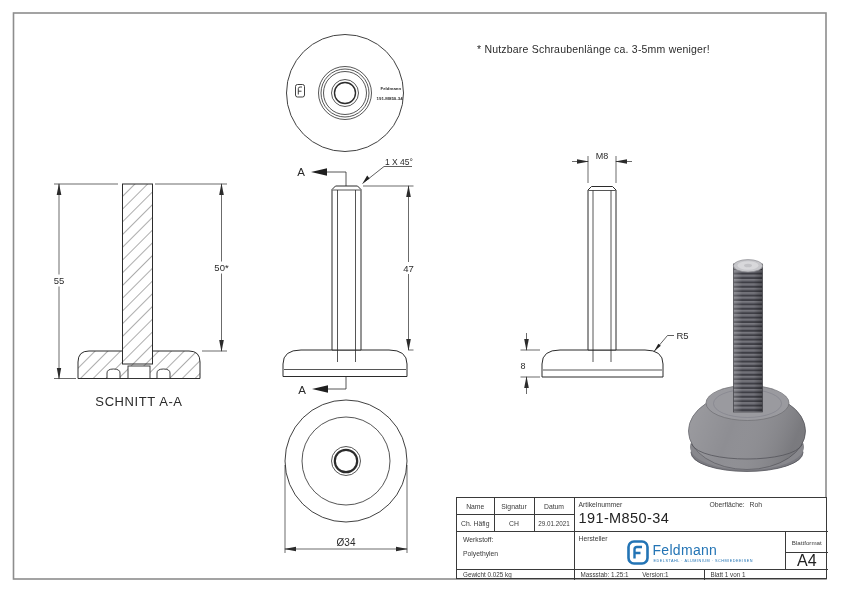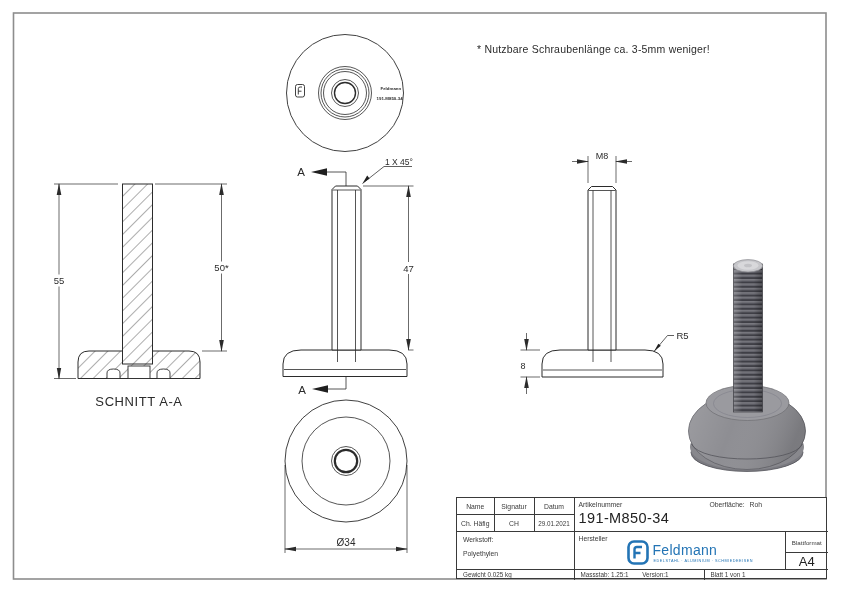--- a/index.html
+++ b/index.html
@@ -8,21 +8,21 @@
   svg text{font-family:"Liberation Sans","DejaVu Sans",sans-serif;fill:#2b2b2b;}
   
   .tb{position:absolute;left:456px;top:497px;width:371px;height:82px;
       border:1px solid #3a3a3a;box-sizing:border-box;background:#fff;}
   .tb-cell{position:absolute;box-sizing:border-box;color:#3a3a3a;}
   .bR{border-right:1px solid #3a3a3a;} .bB{border-bottom:1px solid #3a3a3a;}
   .cent{display:flex;align-items:center;justify-content:center;text-align:center;}
   .fs-s{font-size:6.8px;} .fs-xs{font-size:6.3px;}
   .abs{position:absolute;white-space:nowrap;}
   .artnum{font-size:14.5px;letter-spacing:.4px;color:#222;}
-  .a4{font-size:13px;color:#222;}
+  .a4{font-size:16px;color:#222;}
   .logo-name{font-size:14px;color:#2374b5;letter-spacing:.3px;}
   .logo-tag{font-size:3.8px;color:#2374b5;letter-spacing:.5px;}
 </style>
 </head>
 <body>
 
 <div class="page">
 
 <svg width="842" height="595" viewBox="0 0 842 595">
   <defs>

